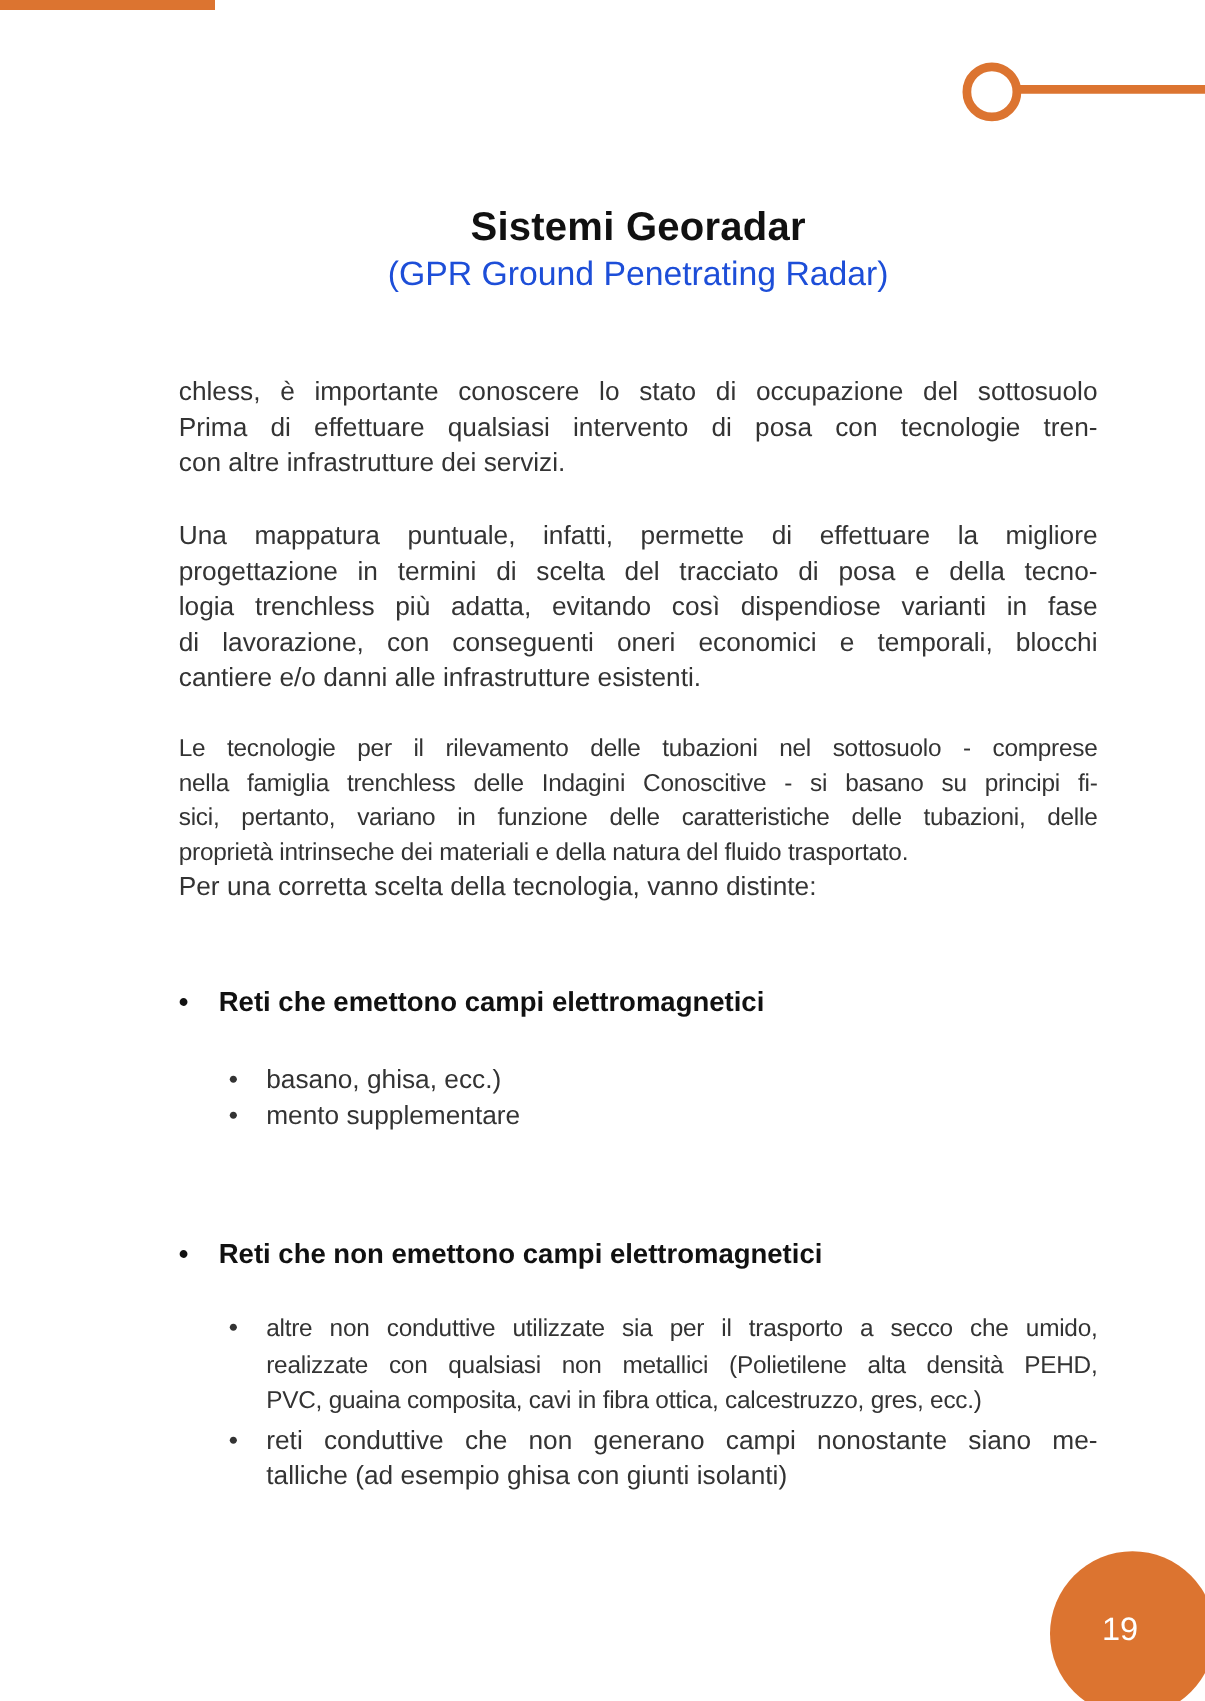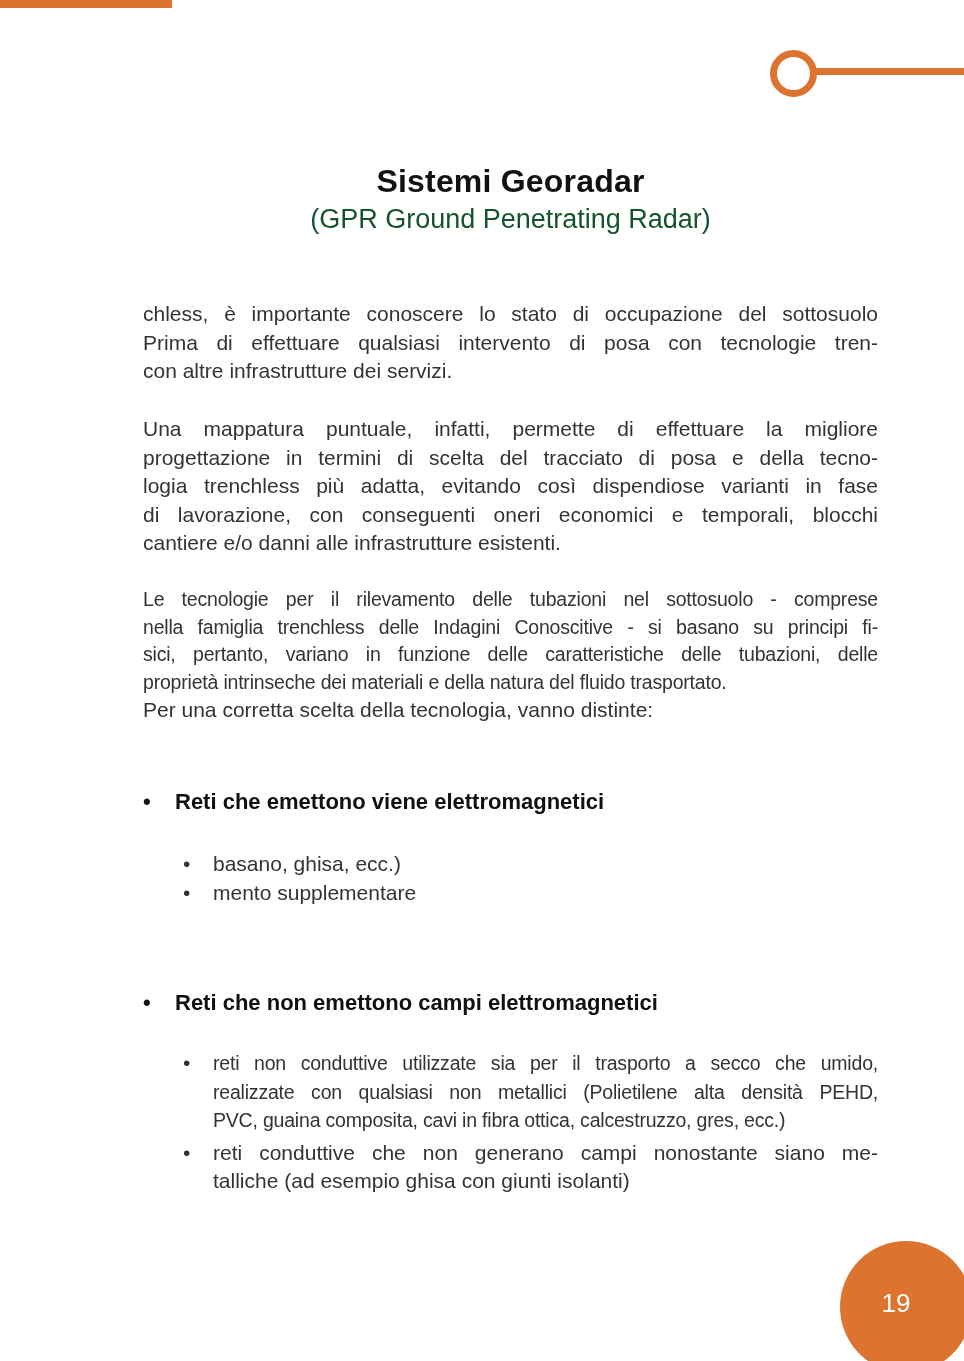--- a/index.html
+++ b/index.html
@@ -42,21 +42,21 @@
     line-height: 38px;
     font-weight: 700;
     color: var(--heading, #111111);
     letter-spacing: 0.2px;
   }
   .subtitle {
     top: 203px;
     font-size: 27px;
     line-height: 32px;
     font-weight: 400;
-    color: #14532d;
+    color: #1d4ed8;
   }
   .divider {
     left: 425px; top: 249px;
     width: 172px; height: 8px;
     background: var(--accent, #DC7430);
   }
 
   
   .para {
     font-size: 21px;
@@ -125,21 +125,21 @@
   <div class="abs col para" style="top:300px"><div class="jl">chless, è importante conoscere lo stato di occupazione del sottosuolo</div><div class="jl">Prima di effettuare qualsiasi intervento di posa con tecnologie tren-</div><div>con altre infrastrutture dei servizi.</div></div>
 
   <div class="abs col para" style="top:415px"><div class="jl">Una mappatura puntuale, infatti, permette di effettuare la migliore</div><div class="jl">progettazione in termini di scelta del tracciato di posa e della tecno-</div><div class="jl">logia trenchless più adatta, evitando così dispendiose varianti in fase</div><div class="jl">di lavorazione, con conseguenti oneri economici e temporali, blocchi</div><div>cantiere e/o danni alle infrastrutture esistenti.</div></div>
 
   <div class="abs col para cond" style="top:586px"><div class="jl">Le tecnologie per il rilevamento delle tubazioni nel sottosuolo - comprese</div><div class="jl">nella famiglia trenchless delle Indagini Conoscitive - si basano su principi fi-</div><div class="jl">sici, pertanto, variano in funzione delle caratteristiche delle tubazioni, delle</div><div>proprietà intrinseche dei materiali e della natura del fluido trasportato.</div></div>
 
   <div class="abs col para" style="top:696px">Per una corretta scelta della tecnologia, vanno distinte:</div>
 
   <div class="abs col brow" style="top:787px">
     <span class="bdot">•</span>
-    <span class="btext">Reti che emettono viene elettromagnetici</span>
+    <span class="btext">Reti che emettono campi elettromagnetici</span>
   </div>
 
   <div class="abs col" style="top:849px">
     <div class="srow">
       <span class="sdot">•</span>
       <div class="stext">
           <div>basano, ghisa, ecc.)</div>
         </div>
     </div>
     <div class="srow">
@@ -152,21 +152,21 @@
 
   <div class="abs col brow" style="top:988px">
     <span class="bdot">•</span>
     <span class="btext">Reti che non emettono campi elettromagnetici</span>
   </div>
 
   <div class="abs col" style="top:1049px">
     <div class="srow tight">
       <span class="sdot">•</span>
       <div class="stext cond">
-          <div class="jl">reti non conduttive utilizzate sia per il trasporto a secco che umido,</div>
+          <div class="jl">altre non conduttive utilizzate sia per il trasporto a secco che umido,</div>
           <div class="jl">realizzate con qualsiasi non metallici (Polietilene alta densità PEHD,</div>
           <div>PVC, guaina composita, cavi in fibra ottica, calcestruzzo, gres, ecc.)</div>
         </div>
     </div>
     <div class="srow tight gap">
       <span class="sdot">•</span>
       <div class="stext">
           <div class="jl">reti conduttive che non generano campi nonostante siano me-</div>
           <div>talliche (ad esempio ghisa con giunti isolanti)</div>
         </div>

